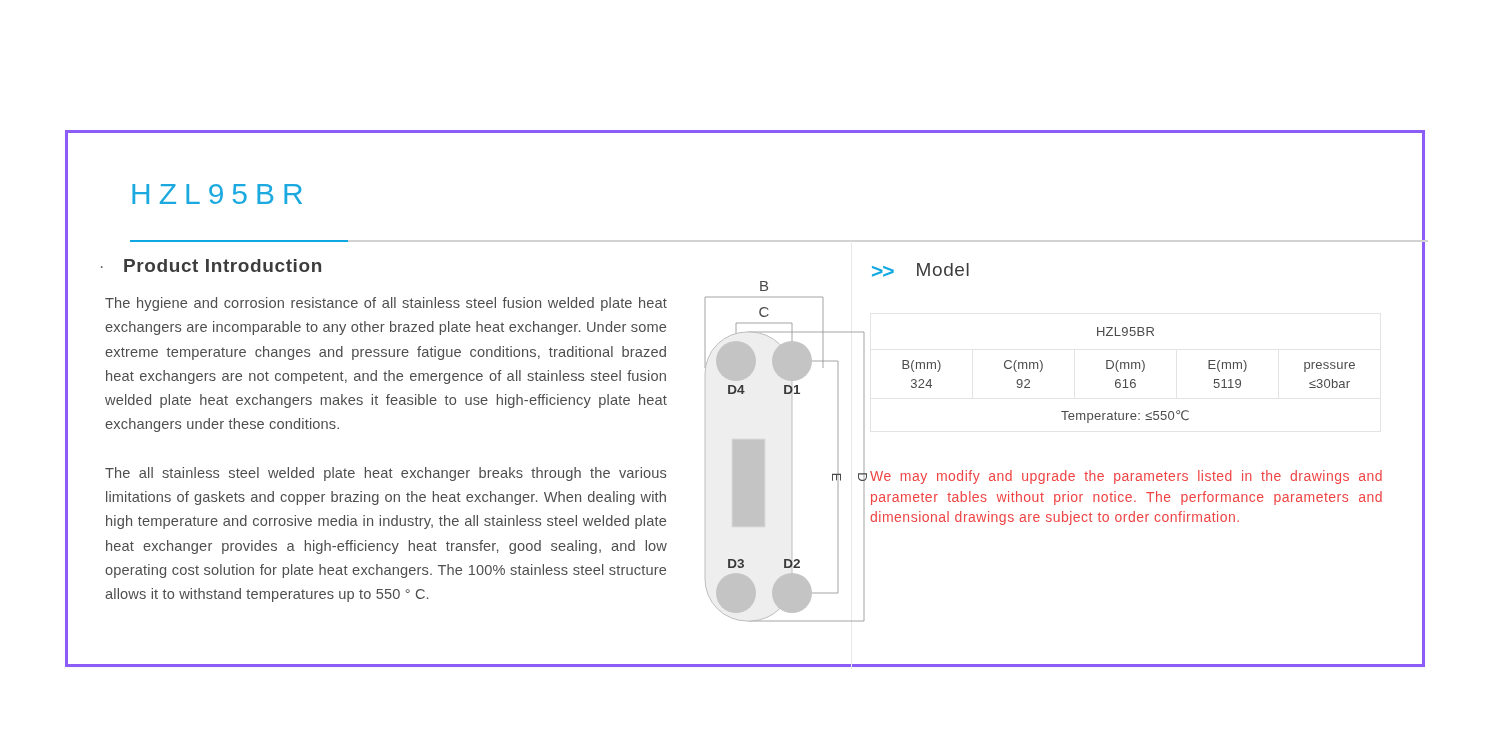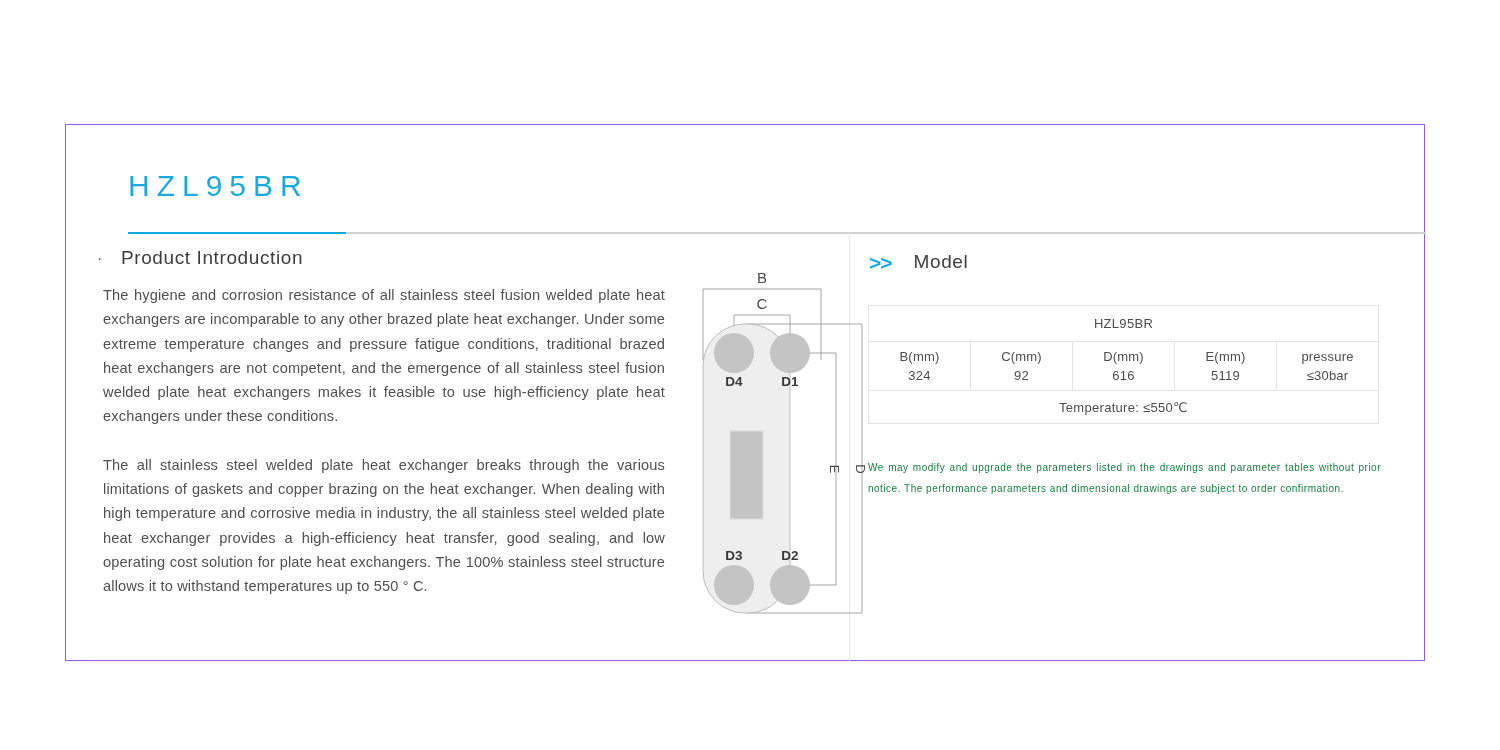--- a/index.html
+++ b/index.html
@@ -11,25 +11,25 @@
     width: 1500px;
     height: 750px;
     font-family: "Liberation Sans", "DejaVu Sans", sans-serif;
     color: #4a4a4a;
     overflow: hidden;
   }
 
   #card {
     position: absolute;
     left: 65px;
-    top: 124px;
+    top: 130px;
     width: 1360px;
     height: 537px;
     background: #ffffff;
-    border: 1px solid #8b5cf6;
+    border: 3px solid #8b5cf6;
     box-sizing: border-box;
     box-shadow: 0 1px 3px rgba(0,0,0,0.05);
   }
 
   
   #title-wrap {
     position: absolute;
     left: 62px;
     top: 42px;
     width: 1236px;
@@ -97,21 +97,21 @@
     color: #5a5a5a;
     width: 24px;
     display: inline-block;
     text-align: left;
     padding-left: 3px;
   }
   #intro-heading-text {
     font-size: 19px;
     color: #3d3d3d;
     letter-spacing: 0.6px;
-    font-weight: 400;
+    font-weight: 700;
   }
 
   .intro-para {
     font-size: 14.6px;
     line-height: 24.3px;
     color: #4f4f4f;
     letter-spacing: 0.15px;
     text-align: justify;
     margin: 4px;
     width: 562px;
@@ -182,23 +182,23 @@
   td.wide-cell {
     height: 32px;
     font-size: 13px;
     letter-spacing: 0.3px;
   }
 
   
   #disclaimer {
     margin: 34px 0 0 2px;
     width: 513px;
-    font-size: 10px;
+    font-size: 14px;
     line-height: 20.5px;
-    color: #15803d;
+    color: #ef4444;
     letter-spacing: 0.5px;
     text-align: justify;
   }
 </style>
 </head>
 <body>
 
 <div id="card">
 
   <div id="title-wrap">

